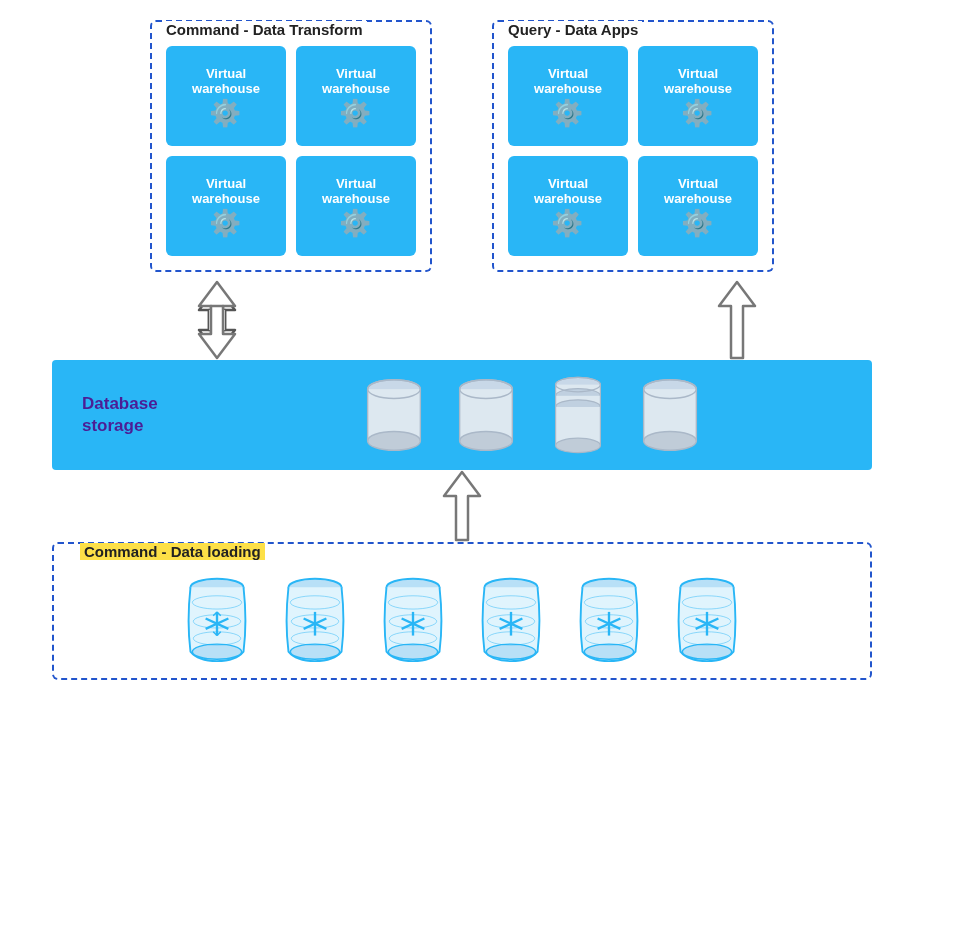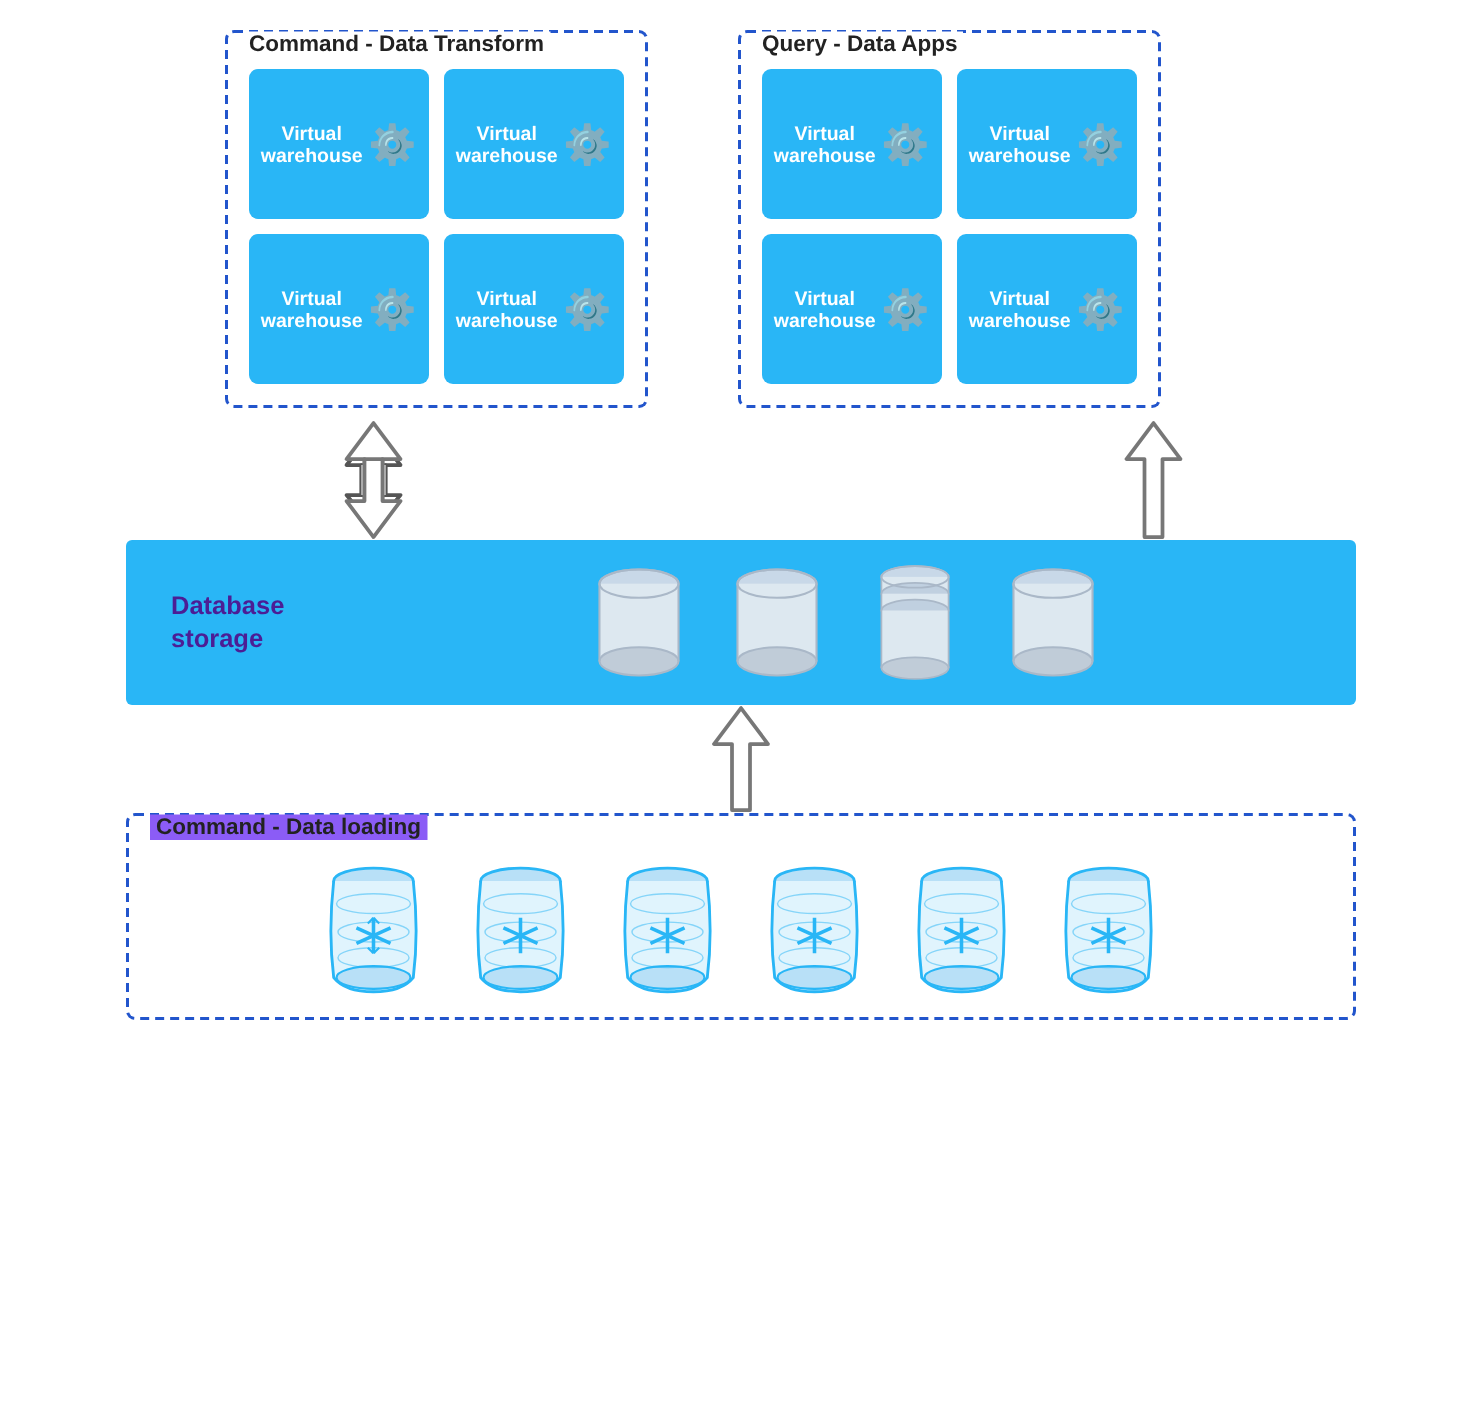--- a/index.html
+++ b/index.html
@@ -12,21 +12,21 @@
       position: relative;
     }
 
     .diagram-container {
       width: 924px;
       height: 941px;
       position: relative;
       background: white;
       display: flex;
       flex-direction: column;
-      align-items: flex-end;
+      align-items: center;
       padding: 20px;
       gap: 0;
     }
 
     
     .top-row {
       display: flex;
       flex-direction: row;
       gap: 60px;
       justify-content: center;
@@ -58,20 +58,21 @@
       gap: 10px;
       margin-top: 10px;
     }
 
     .warehouse-card {
       background: #29b6f6;
       border-radius: 6px;
       width: 120px;
       height: 100px;
       display: flex;
+      flex-direction: column;
       align-items: center;
       justify-content: center;
       color: white;
       font-size: 13px;
       font-weight: bold;
       text-align: center;
       gap: 4px;
     }
 
     .gear-icon {
@@ -147,25 +148,25 @@
       border-radius: 6px;
       padding: 14px 20px 14px 20px;
       position: relative;
       background: white;
       width: 820px;
     }
 
     .loading-title {
       position: absolute;
       top: -1px;
-      left: 14px;
+      left: 26px;
       font-size: 15px;
       font-weight: bold;
       color: #222;
-      background: #8b5cf6;
+      background: #fde047;
       padding: 0 4px;
     }
 
     .loading-icons-row {
       display: flex;
       flex-direction: row;
       gap: 18px;
       align-items: center;
       justify-content: center;
       margin-top: 16px;

